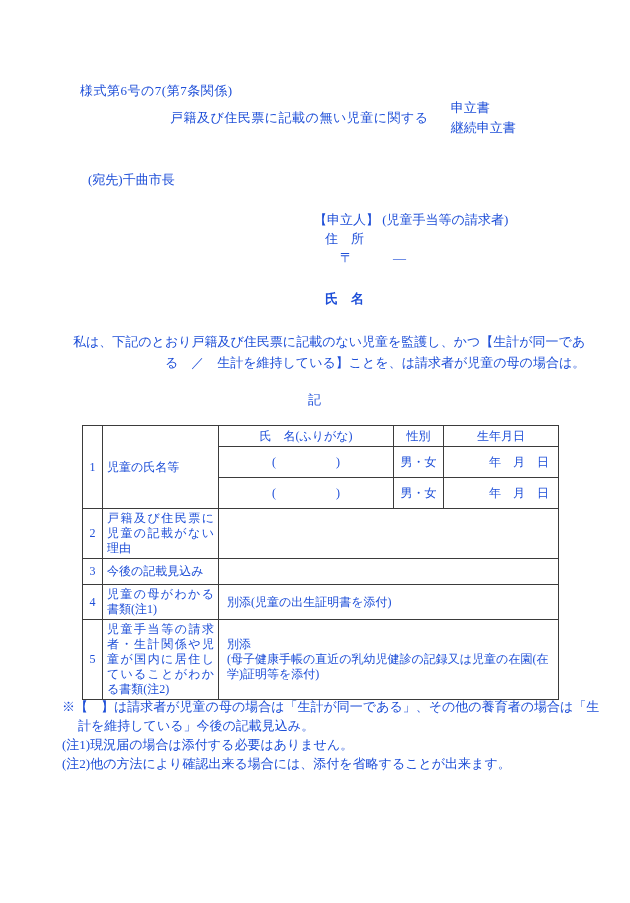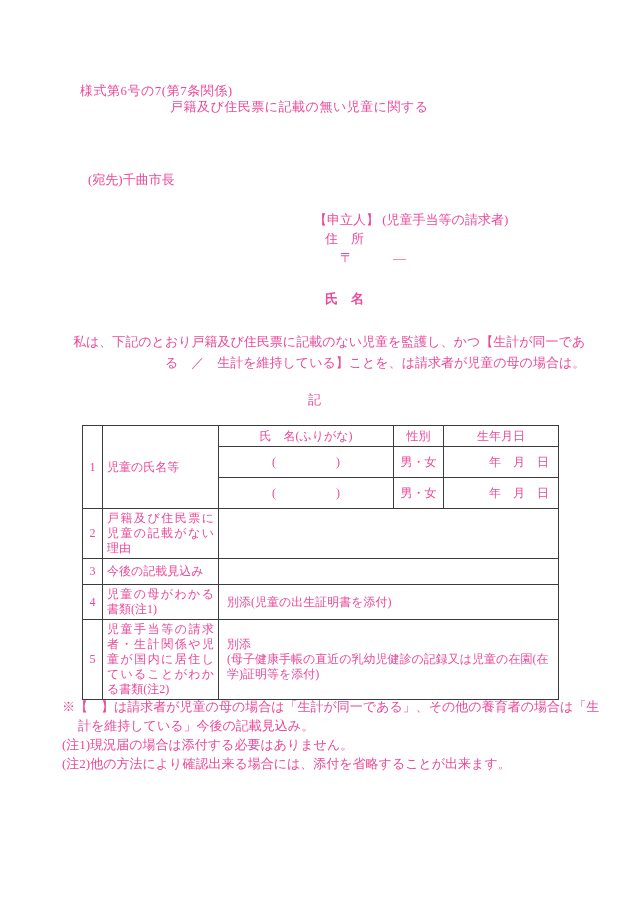--- a/index.html
+++ b/index.html
@@ -2,21 +2,21 @@
 <html><head>
 <meta charset="utf-8">
 <style>
   html, body { margin: 0; padding: 0; background: #ffffff; }
   .page {
     position: relative;
     width: 630px;
     height: 903px;
     background: #ffffff;
     font-family: "Liberation Serif", "DejaVu Serif", serif;
-    color: #ec4899;
+    color: #1d4ed8;
     font-size: 13px;
     overflow: hidden;
   }
   .abs { position: absolute; }
   .nowrap { white-space: nowrap; }
 
   .form-number { left: 80px; top: 82px; letter-spacing: 0.5px; }
 
   .title-block { left: 170px; top: 98px; display: flex; align-items: center; gap: 22px; }
   .title-main { letter-spacing: 0.5px; }
@@ -66,20 +66,24 @@
 </style>
 </head>
 <body>
 
 <div class="page">
 
   <div class="abs form-number nowrap">様式第6号の7(第7条関係)</div>
 
   <div class="abs title-block">
     <span class="title-main nowrap">戸籍及び住民票に記載の無い児童に関する</span>
+    <span class="title-stack">
+      <span>申立書</span>
+      <span>継続申立書</span>
+    </span>
   </div>
 
   <div class="abs addressee nowrap">(宛先)千曲市長</div>
 
   <div class="abs applicant">
     <div class="nowrap">【申立人】 (児童手当等の請求者)</div>
     <div class="addr nowrap">住　所</div>
     <div class="postal nowrap">
       <span>〒</span><span class="postal-dash">―</span>
     </div>

